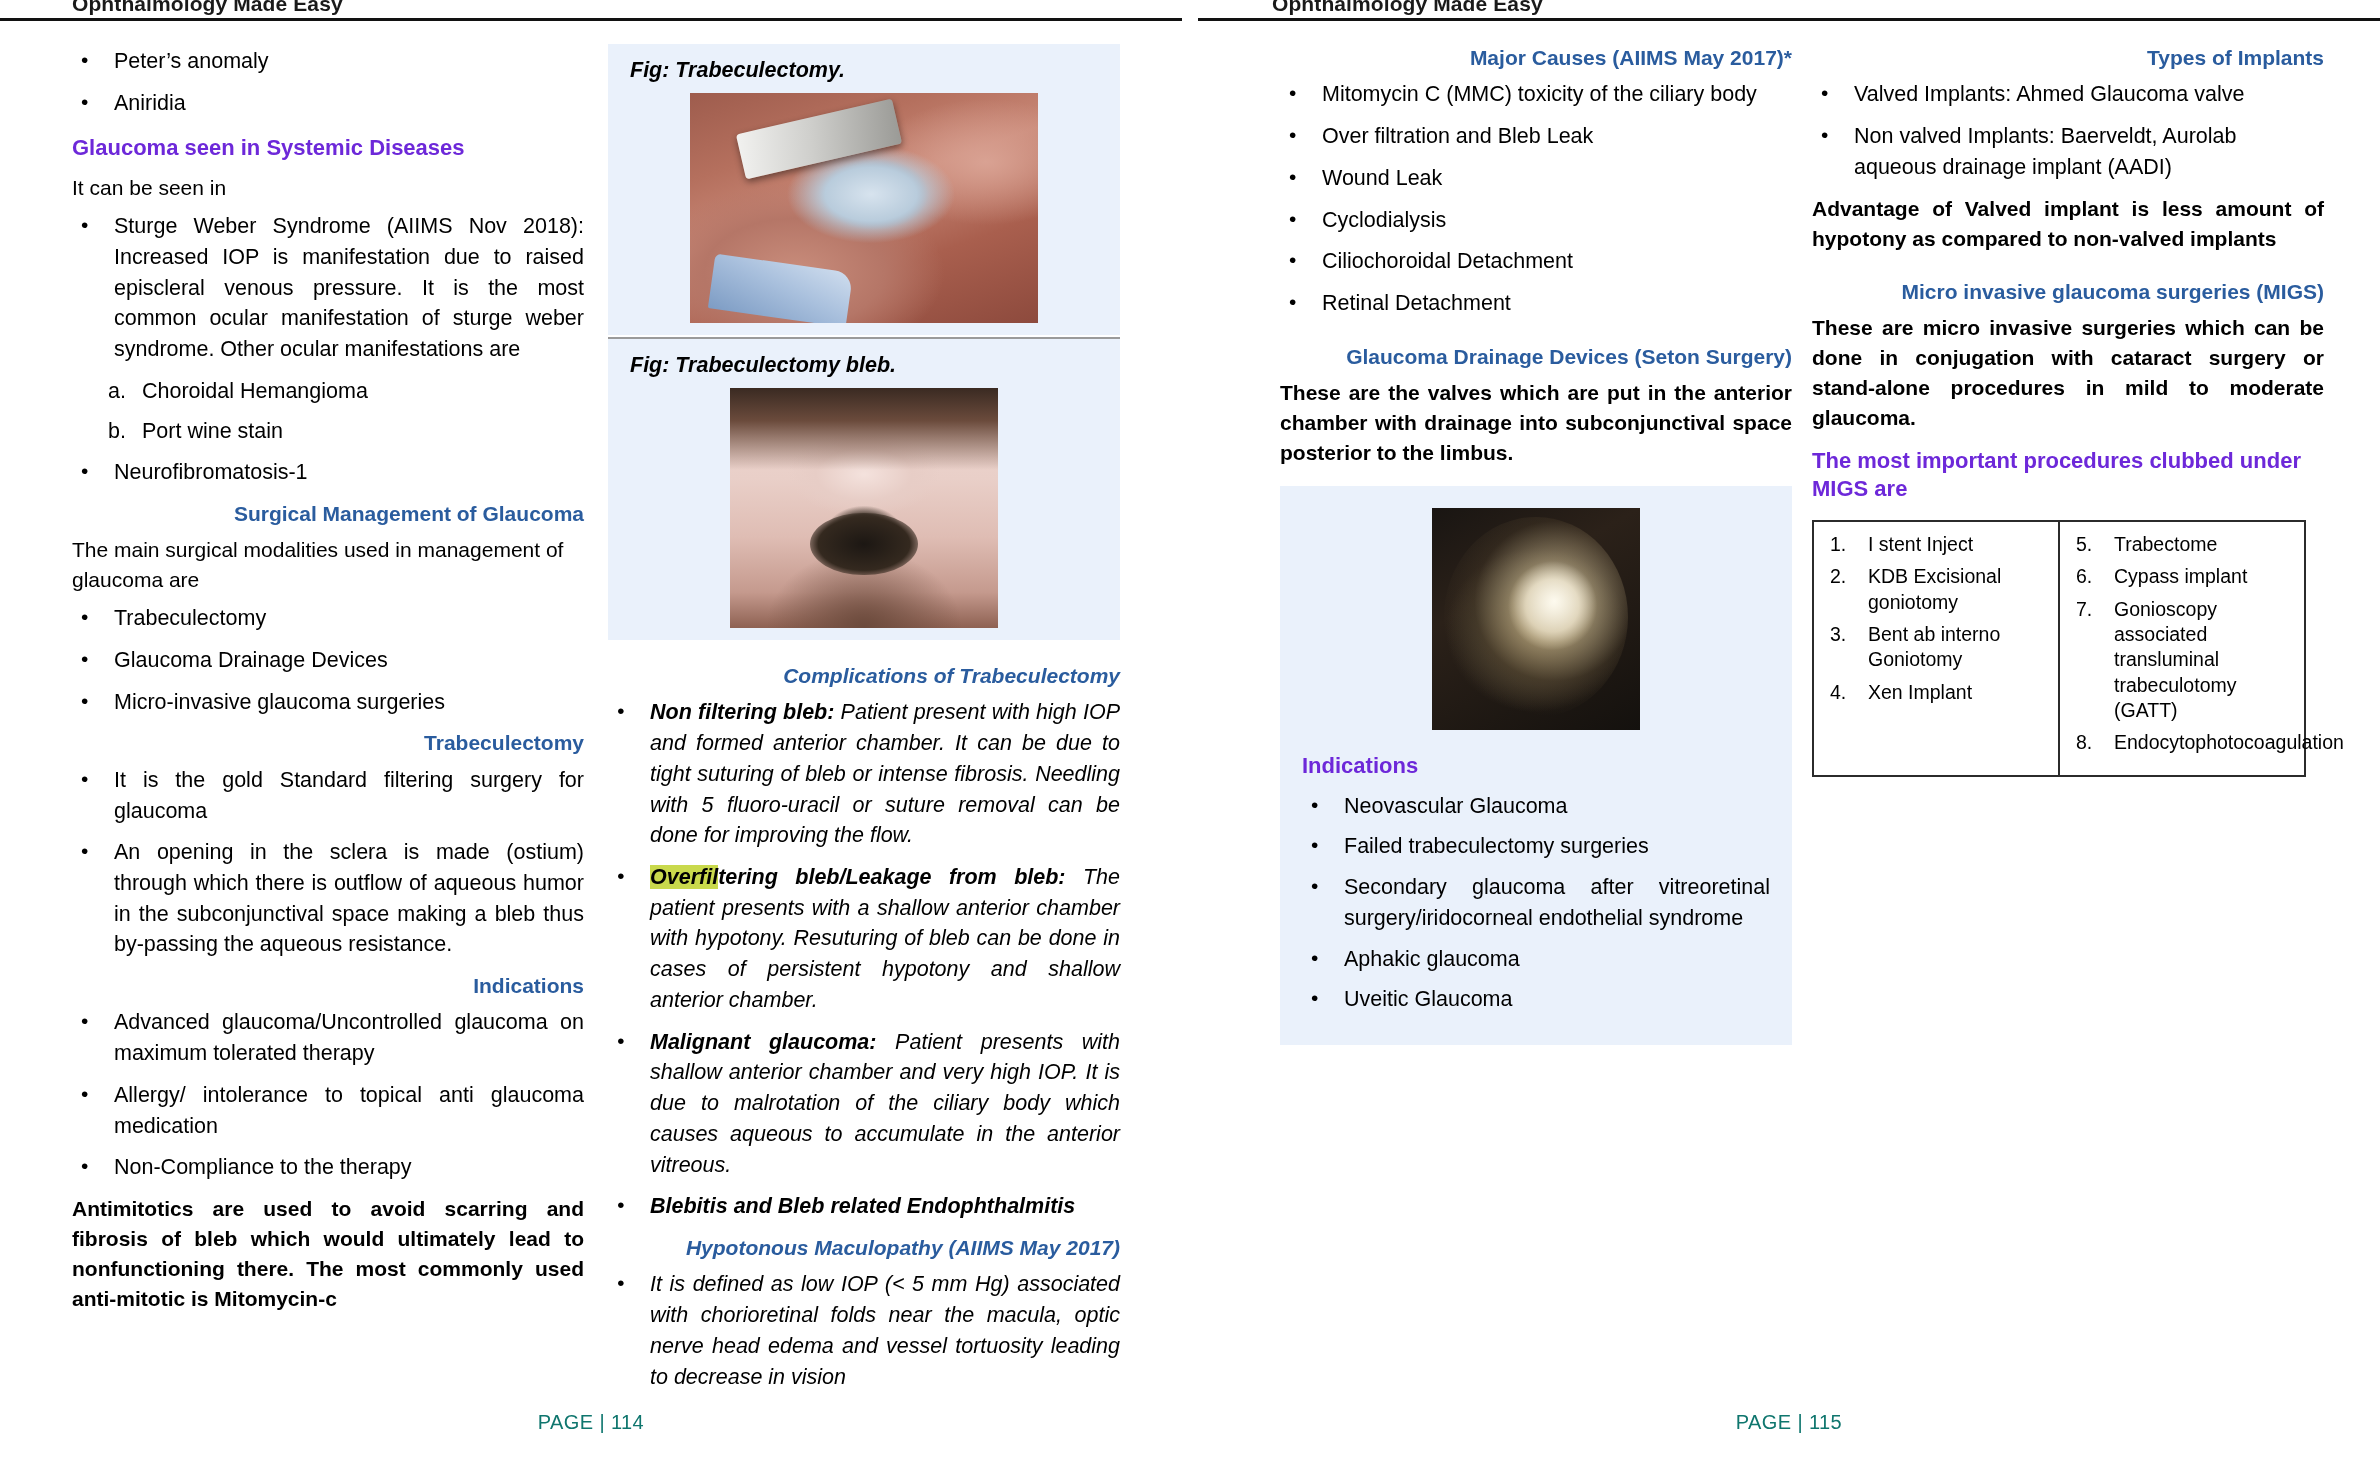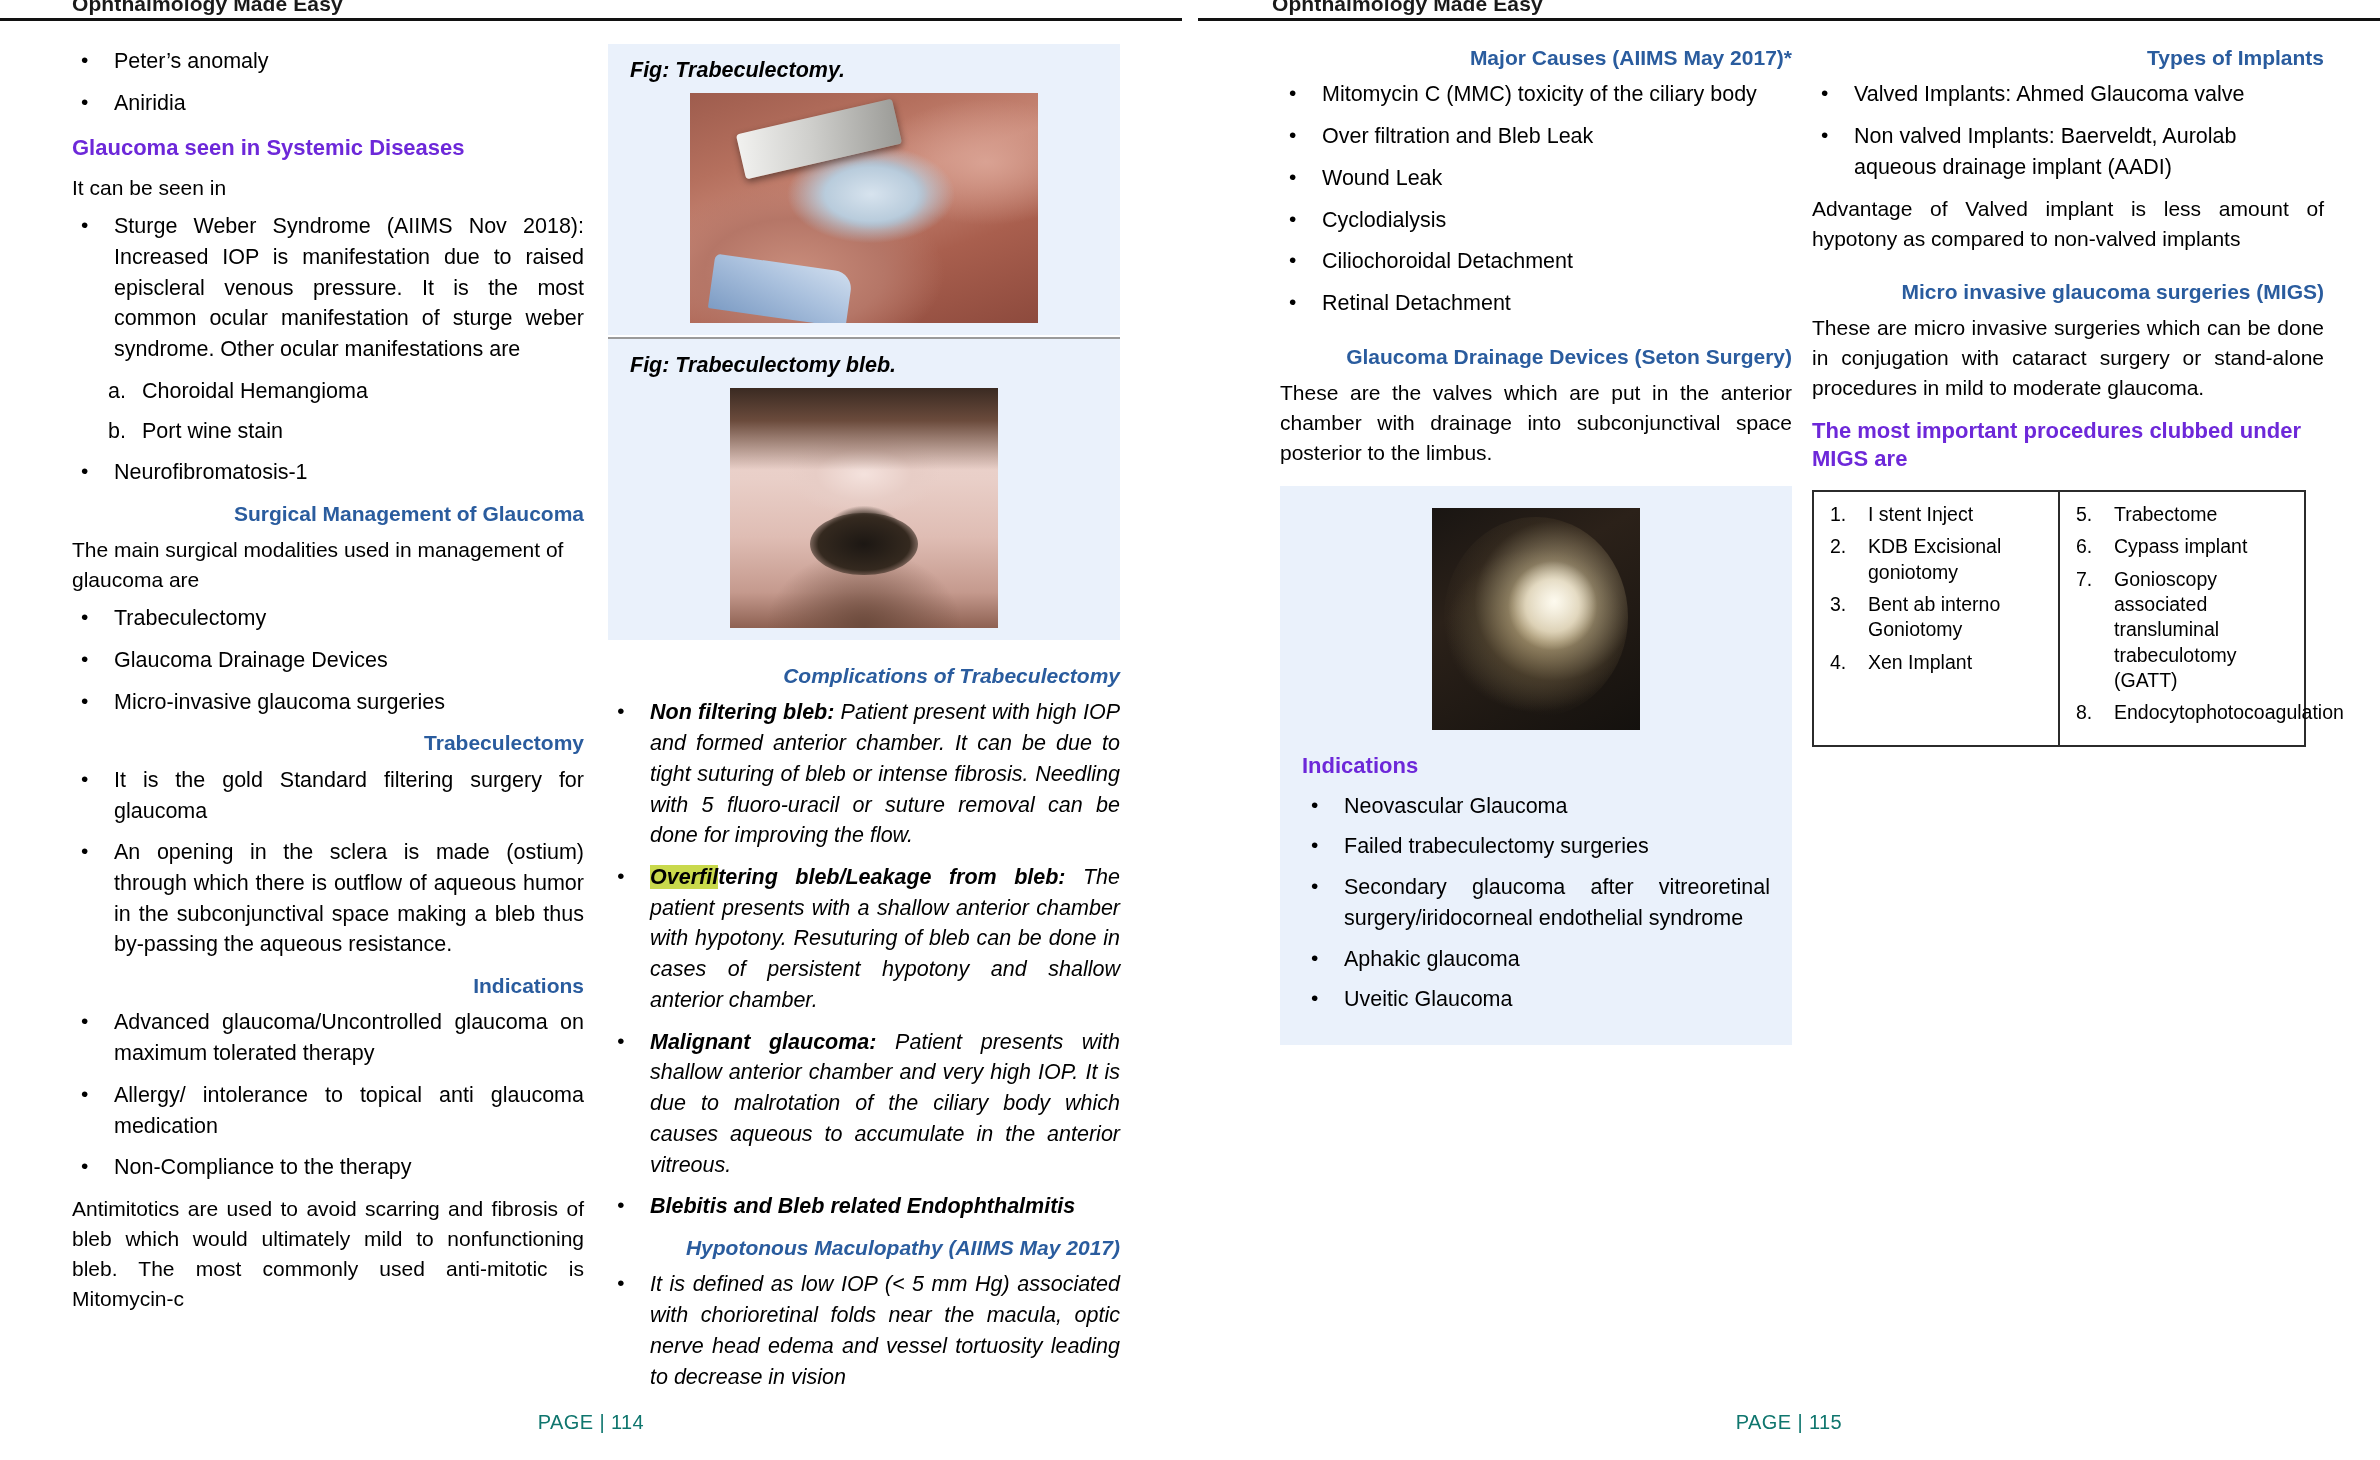--- a/index.html
+++ b/index.html
@@ -60,21 +60,21 @@
     font-weight: bold;
     line-height: 1.30;
     margin: 16px 0 10px 0;
   }
   h3.grey.tight { margin-top: 14px; }
   p.body {
     font-size: 21px;
     line-height: 1.43;
     margin: 6px 0 8px 0;
   }
-  p.body.just { text-align: justify; text-justify: inter-word; }
+  p.body.just { text-align: justify; text-justify: inter-word; font-weight: bold; }
 
   ul.b { list-style: none; margin: 2px 0 4px 0; }
   ul.b > li {
     position: relative;
     padding-left: 42px;
     font-size: 21.5px;
     line-height: 1.43;
     margin: 0 0 11px 0;
   }
   ul.b > li.just { text-align: justify; text-justify: inter-word; }
@@ -296,21 +296,21 @@
       <li class="just">An opening in the sclera is made (ostium) through which there is outflow of aqueous humor in the subconjunctival space making a bleb thus by-passing the aqueous resistance.</li>
     </ul>
 
     <h2 class="sec">Indications</h2>
     <ul class="b">
       <li class="just">Advanced glaucoma/Uncontrolled glaucoma on maximum tolerated therapy</li>
       <li class="just">Allergy/ intolerance to topical anti glaucoma medication</li>
       <li>Non-Compliance to the therapy</li>
     </ul>
 
-    <p class="body just">Antimitotics are used to avoid scarring and fibrosis of bleb which would ultimately mild to nonfunctioning bleb. The most commonly used anti-mitotic is Mitomycin-c</p>
+    <p class="body just">Antimitotics are used to avoid scarring and fibrosis of bleb which would ultimately lead to nonfunctioning there. The most commonly used anti-mitotic is Mitomycin-c</p>
   </div>
 
   <div class="col" id="col2">
 
     <div class="figbox">
       <div class="figcap">Fig: Trabeculectomy.</div>
       <div class="photo photo1"></div>
     </div>
     <div class="figsep"></div>
     <div class="figbox">

